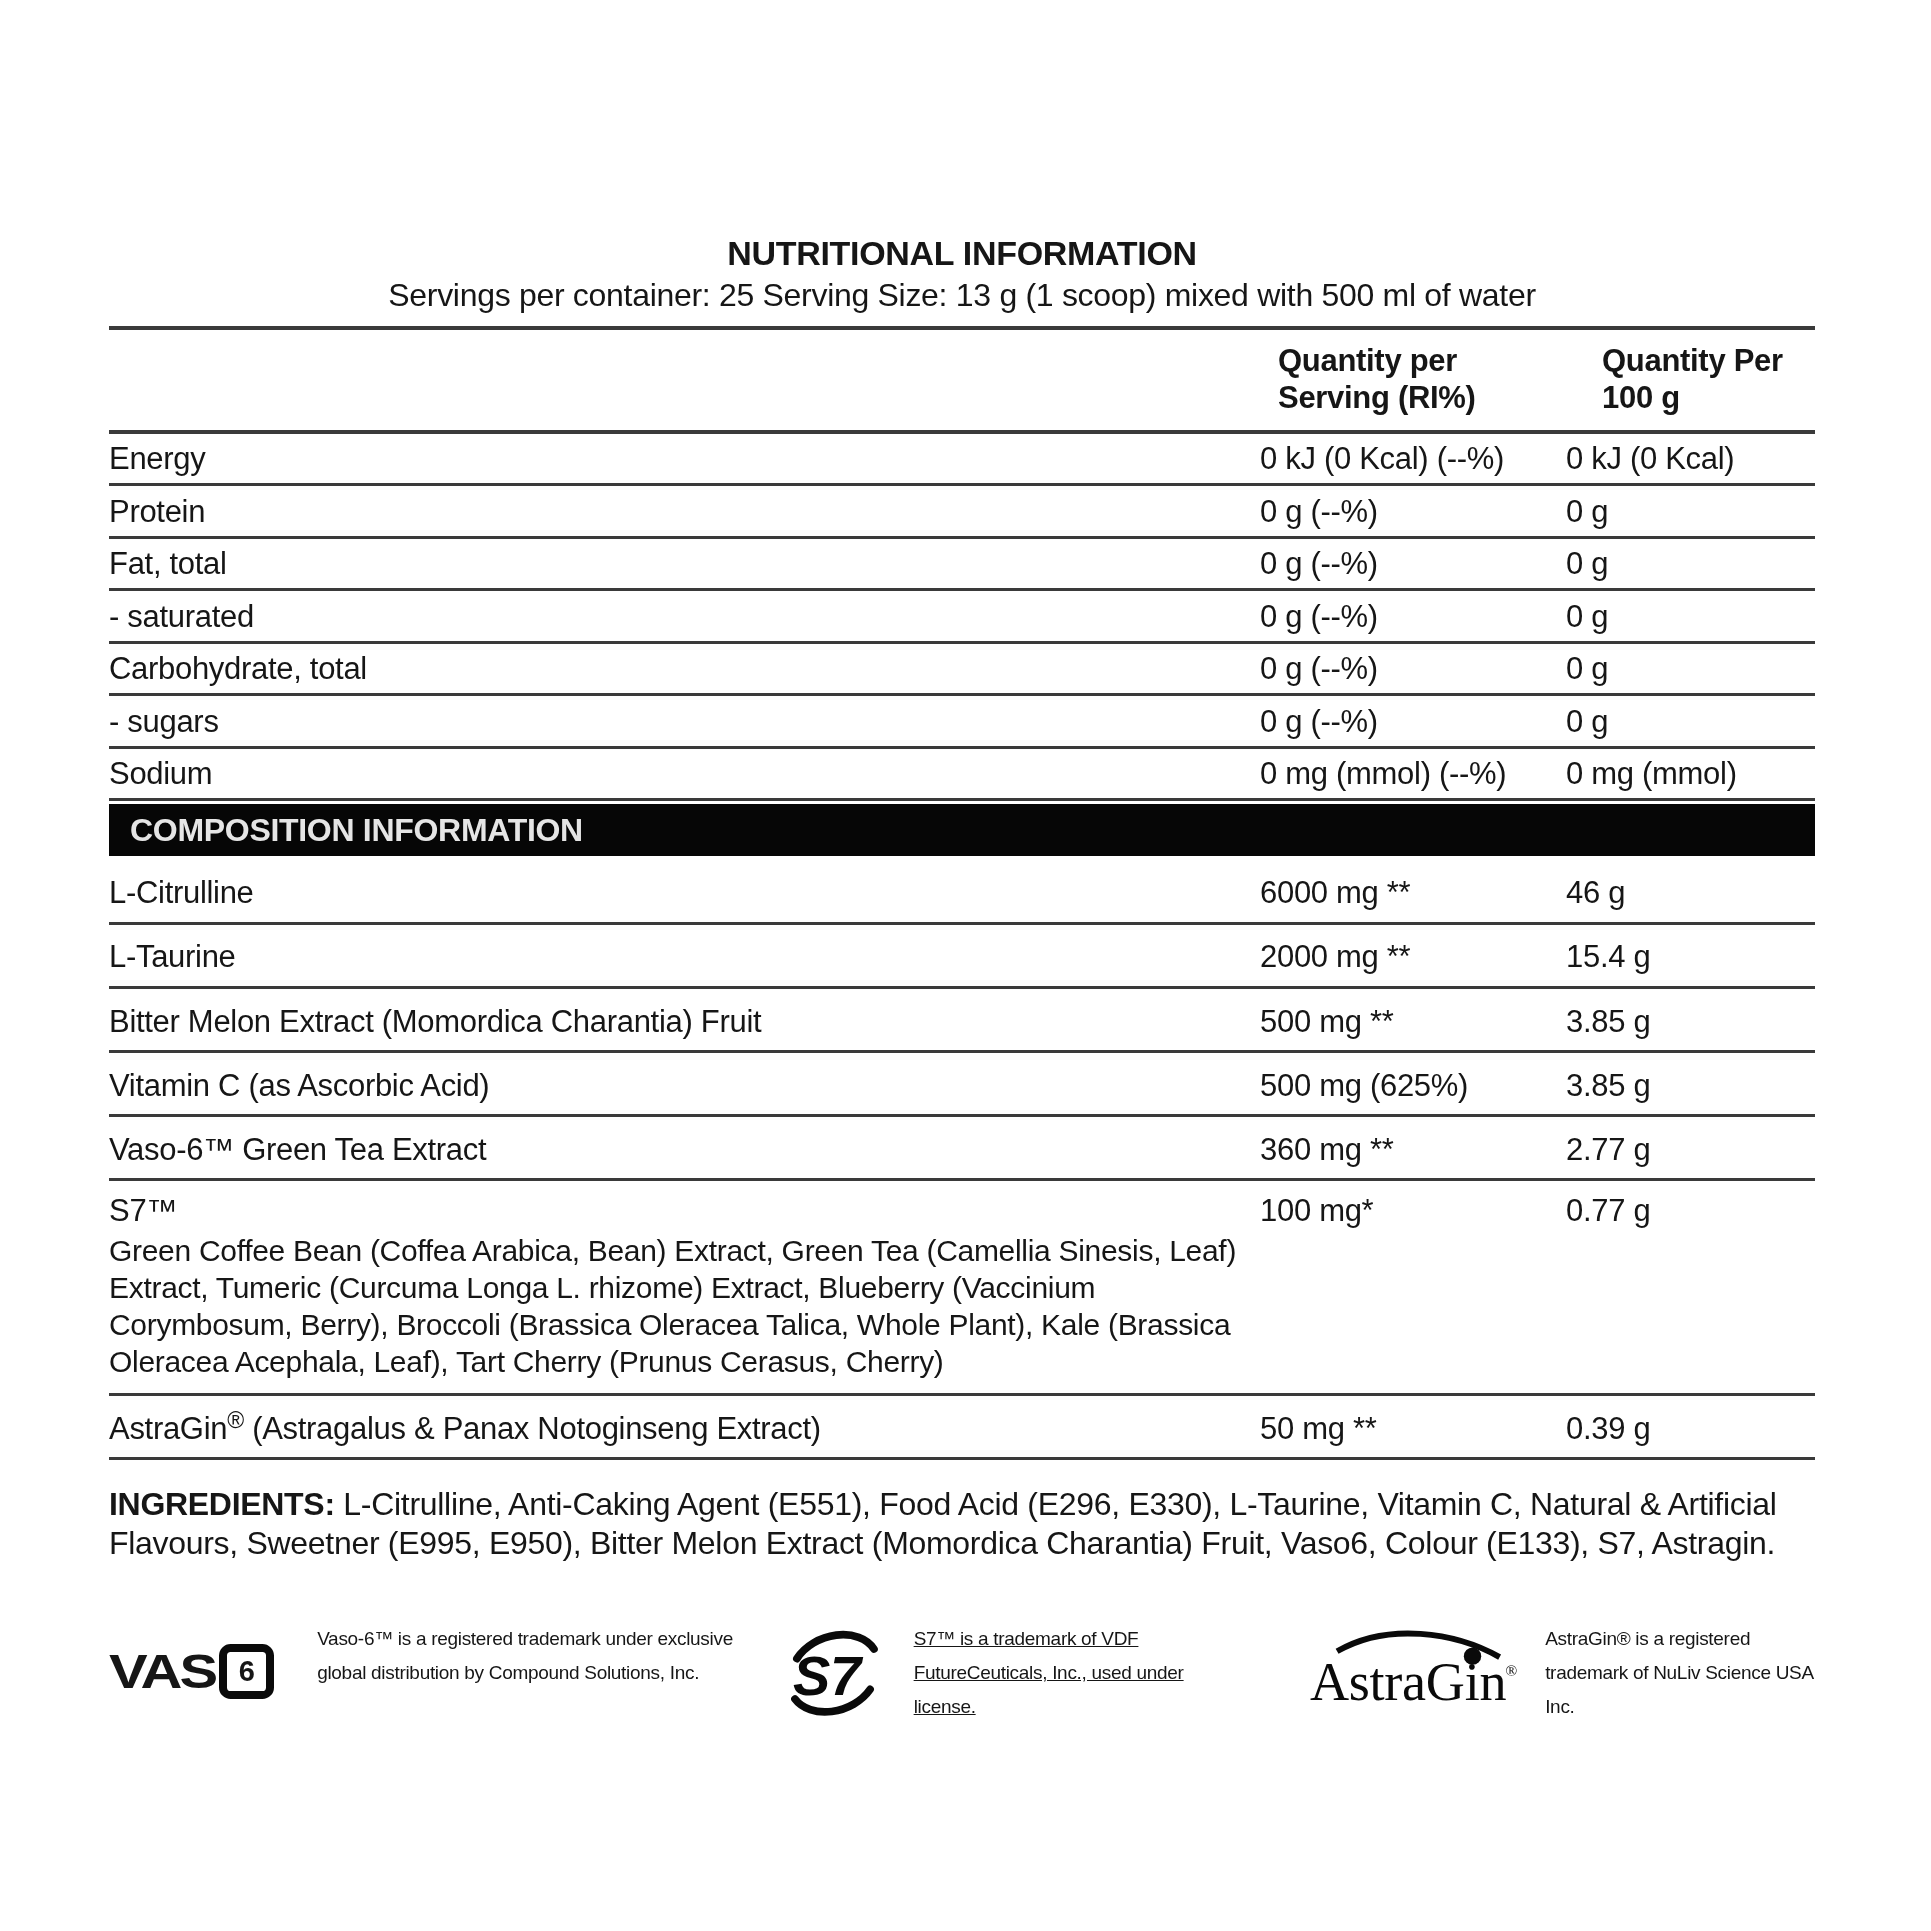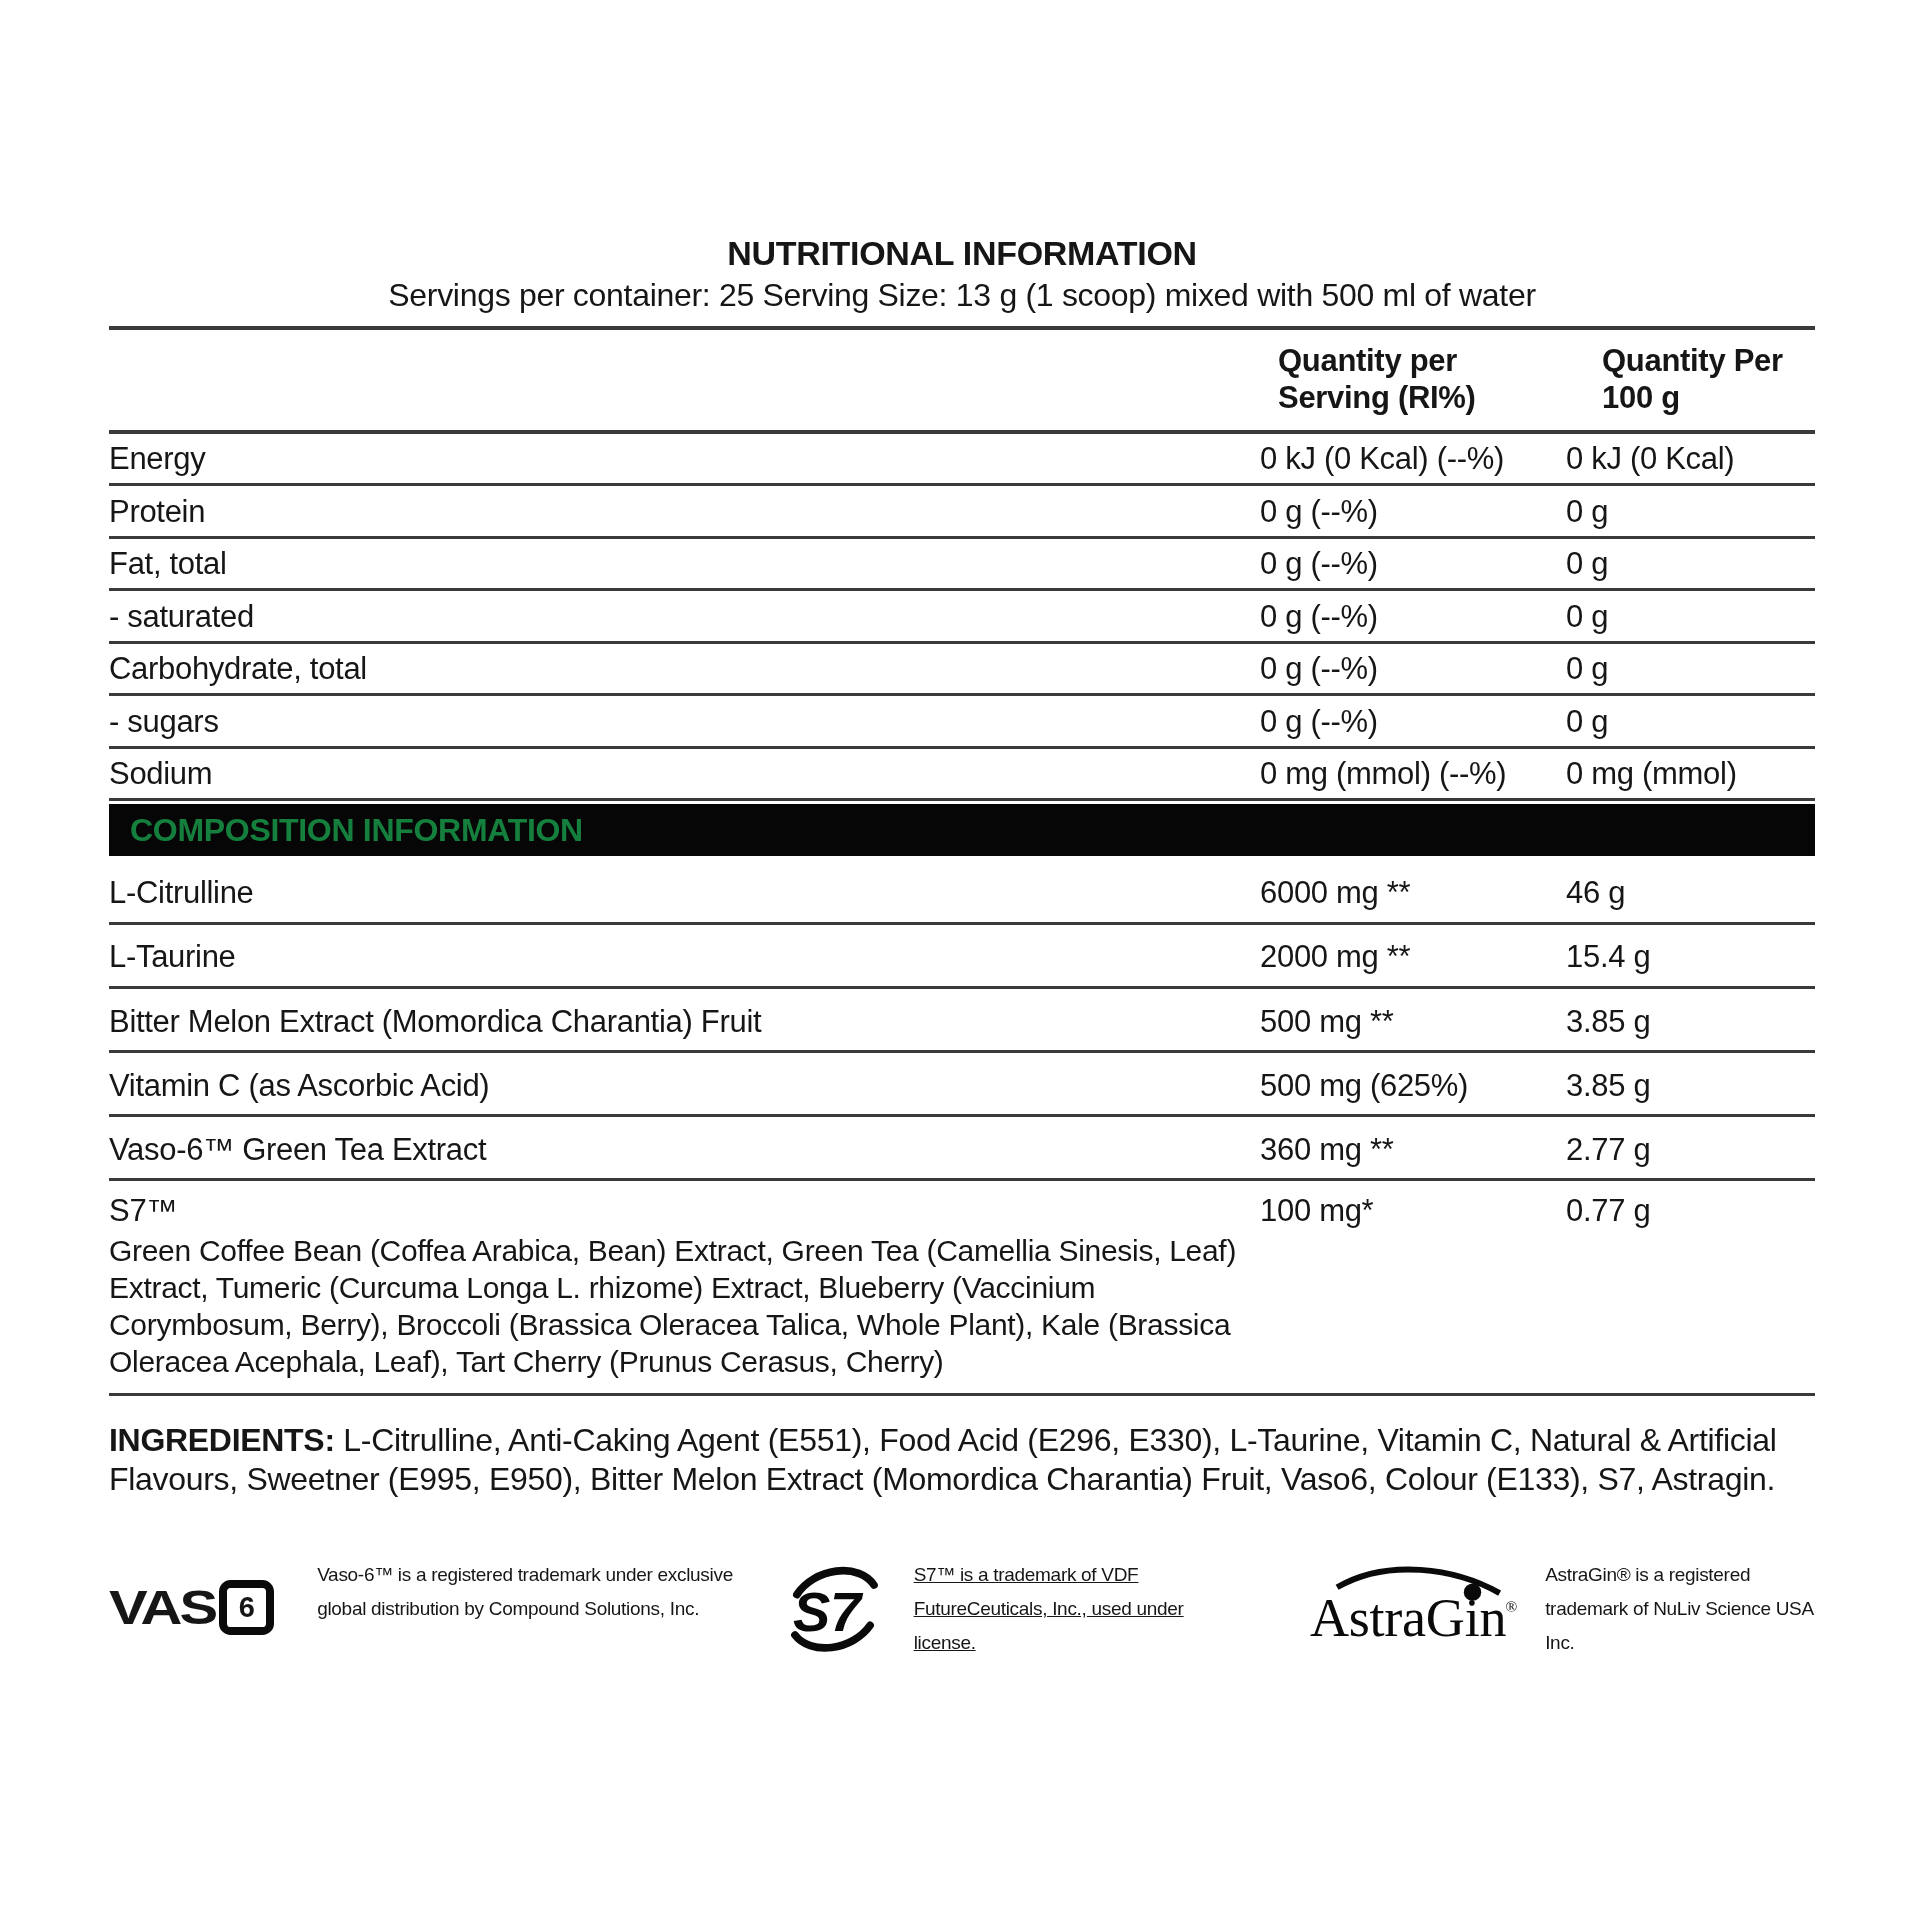--- a/index.html
+++ b/index.html
@@ -13,21 +13,21 @@
   .subtitle{font-size:32px;text-align:center;line-height:42px;margin-bottom:9.7px;}
   .rule-top{border-bottom:4.8px solid #3a3a3a;}
   .hdr-row{display:flex;border-bottom:4.8px solid #3a3a3a;padding:12.6px 0 13.5px;gap:18px;}
   .hdr-cell{font-weight:bold;font-size:31px;line-height:37px;white-space:pre-line;}
   .c-name{width:1151px;}
   .c-serv{width:306px;}
   .c-100{flex:1;}
   .row{display:flex;border-bottom:3.9px solid #3a3a3a;padding:7.7px 0 6.8px;font-size:31px;line-height:35px;}
   .comp-row{padding:14.5px 0 11.6px;}
   .banner{
-    margin-top:2.9px;margin-bottom:4.8px;height:52px;background:#060606;color:#15803d;
+    margin-top:2.9px;margin-bottom:4.8px;height:52px;background:#060606;color:#e5e5e5;
     display:flex;align-items:center;padding-left:21px;font-weight:bold;font-size:32px;
   }
   .s7-row{display:block;border-bottom:3.9px solid #3a3a3a;padding:11.6px 0 13.5px;}
   .s7-line{display:flex;font-size:31px;line-height:35px;}
   .s7-sub{width:1134px;font-size:30px;line-height:37px;margin-top:3.9px;}
   .astra-sup{font-size:23px;vertical-align:super;line-height:0;}
   .ingredients{margin-top:25px;font-size:32px;line-height:39px;}
   .ingredients b{letter-spacing:-0.3px;}
   .tm-row{display:flex;align-items:flex-start;margin-top:59px;}
   .tm-caption{font-size:19px;line-height:34px;}
@@ -129,20 +129,25 @@
 
   <div class="s7-row">
     <div class="s7-line">
       <div class="c-name">S7™</div>
       <div class="c-serv">100 mg*</div>
       <div class="c-100">0.77 g</div>
     </div>
     <div class="s7-sub">Green Coffee Bean (Coffea Arabica, Bean) Extract, Green Tea (Camellia Sinesis, Leaf) Extract, Tumeric (Curcuma Longa L. rhizome) Extract, Blueberry (Vaccinium Corymbosum, Berry), Broccoli (Brassica Oleracea Talica, Whole Plant), Kale (Brassica Oleracea Acephala, Leaf), Tart Cherry (Prunus Cerasus, Cherry)</div>
   </div>
 
+  <div class="row comp-row">
+    <div class="c-name"><span>AstraGin</span><span class="astra-sup">®</span><span> (Astragalus &amp; Panax Notoginseng Extract)</span></div>
+    <div class="c-serv">50 mg **</div>
+    <div class="c-100">0.39 g</div>
+  </div>
 
   <div class="ingredients"><b>INGREDIENTS:</b><span> L-Citrulline, Anti-Caking Agent (E551), Food Acid (E296, E330), L-Taurine, Vitamin C, Natural &amp; Artificial Flavours, Sweetner (E995, E950), Bitter Melon Extract (Momordica Charantia) Fruit, Vaso6, Colour (E133), S7, Astragin.</span></div>
 
   <div class="tm-row">
 
     <div class="vaso-logo">
       <span class="vaso-letters">VAS</span>
       <span class="vaso-box">6</span>
     </div>
     <div class="tm-caption cap1">Vaso-6™ is a registered trademark under exclusive global distribution by Compound Solutions, Inc.</div>

